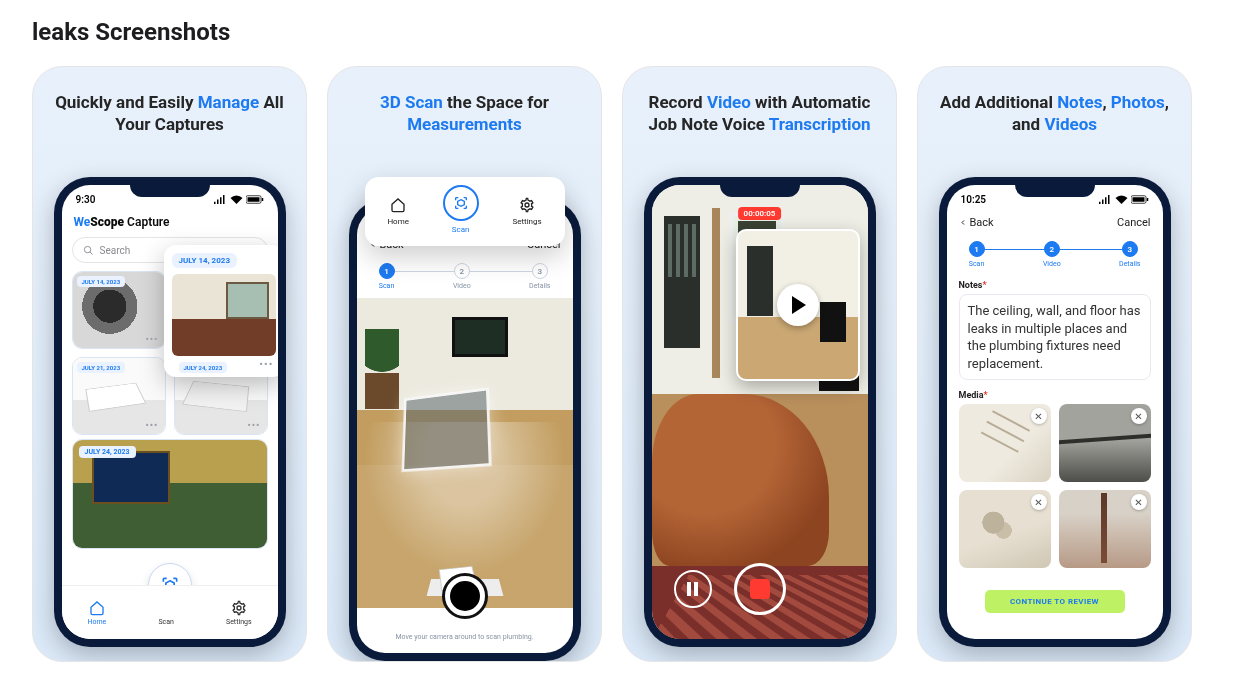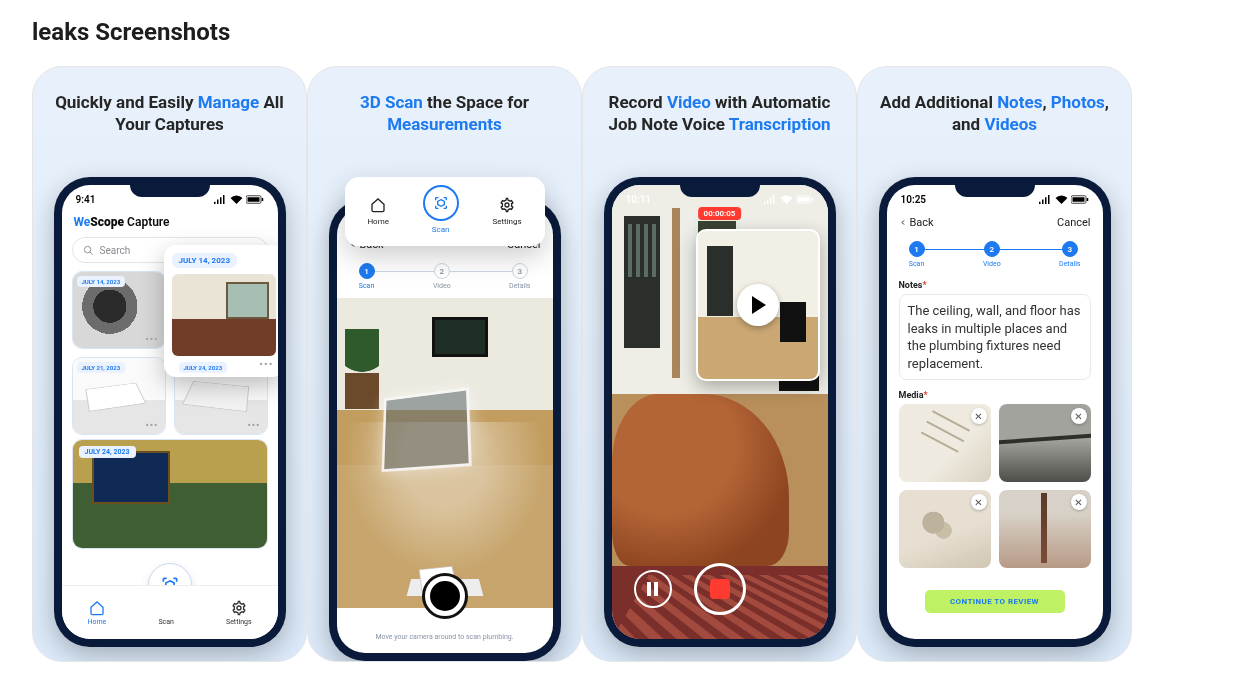--- a/index.html
+++ b/index.html
@@ -10,20 +10,21 @@
     padding: 0 32px 20px 32px;
   }
   .section-title {
     font-size: 24px;
     font-weight: 700;
     color: #1d1d1f;
     margin: 18px 0 20px 0;
   }
   .gallery {
     display: flex;
+    gap: 20px;
   }
   .shot {
     width: 275px;
     height: 596px;
     border-radius: 30px;
     background: linear-gradient(180deg,#e8f1fb 0%, #dbe9f8 100%);
     border: 1px solid #e5e5e7;
     position: relative;
     overflow: hidden;
     display: flex;
@@ -269,21 +270,21 @@
 <div class="gallery">
 
   <div class="shot">
     <div class="caption">
       <span>Quickly and Easily </span><span class="hl">Manage</span><span> All Your Captures</span>
     </div>
     <div class="phone">
       <div class="notch"></div>
       <div class="screen">
         <div class="statusbar">
-          <span>9:41</span>
+          <span>9:30</span>
           <span class="sig">
             <svg width="14" height="9" viewBox="0 0 18 12">
                 <path fill="currentColor" d="M1 9h2v3H1zM5 6h2v6H5zM9 3h2v9H9zM13 0h2v12h-2z"></path>
               </svg>
             <svg width="13" height="9" viewBox="0 0 16 12">
                 <path fill="currentColor" d="M8 12L0 4a11 11 0 0116 0z"></path>
               </svg>
             <svg width="18" height="9" viewBox="0 0 24 12">
                 <rect x="0" y="1" width="20" height="10" rx="2" fill="none" stroke="currentColor"></rect>
                 <rect x="2" y="3" width="16" height="6" fill="currentColor"></rect>
@@ -441,36 +442,20 @@
     <div class="phone">
       <div class="notch"></div>
       <div class="screen">
         <div class="s3-view">
           <div class="door"></div>
           <div class="wood"></div>
           <div class="window"></div>
           <div class="fire"></div>
           <div class="couch"></div>
           <div class="rug"></div>
-        </div>
-        <div class="statusbar light" style="position:absolute;top:0;left:0;right:0">
-          <span>10:11</span>
-          <span class="sig">
-            <svg width="14" height="9" viewBox="0 0 18 12">
-                <path fill="currentColor" d="M1 9h2v3H1zM5 6h2v6H5zM9 3h2v9H9zM13 0h2v12h-2z"></path>
-              </svg>
-            <svg width="13" height="9" viewBox="0 0 16 12">
-                <path fill="currentColor" d="M8 12L0 4a11 11 0 0116 0z"></path>
-              </svg>
-            <svg width="18" height="9" viewBox="0 0 24 12">
-                <rect x="0" y="1" width="20" height="10" rx="2" fill="none" stroke="currentColor"></rect>
-                <rect x="2" y="3" width="16" height="6" fill="currentColor"></rect>
-                <rect x="21" y="4" width="2" height="4" fill="currentColor"></rect>
-              </svg>
-          </span>
         </div>
         <div class="rec-pill">00:00:05</div>
         <div class="s3-thumb">
           <div class="bg"></div>
           <div class="play"></div>
         </div>
         <div class="rec-controls">
           <div class="rc-btn rc-pause"></div>
           <div class="rc-rec"></div>
           <div style="width:38px"></div>

